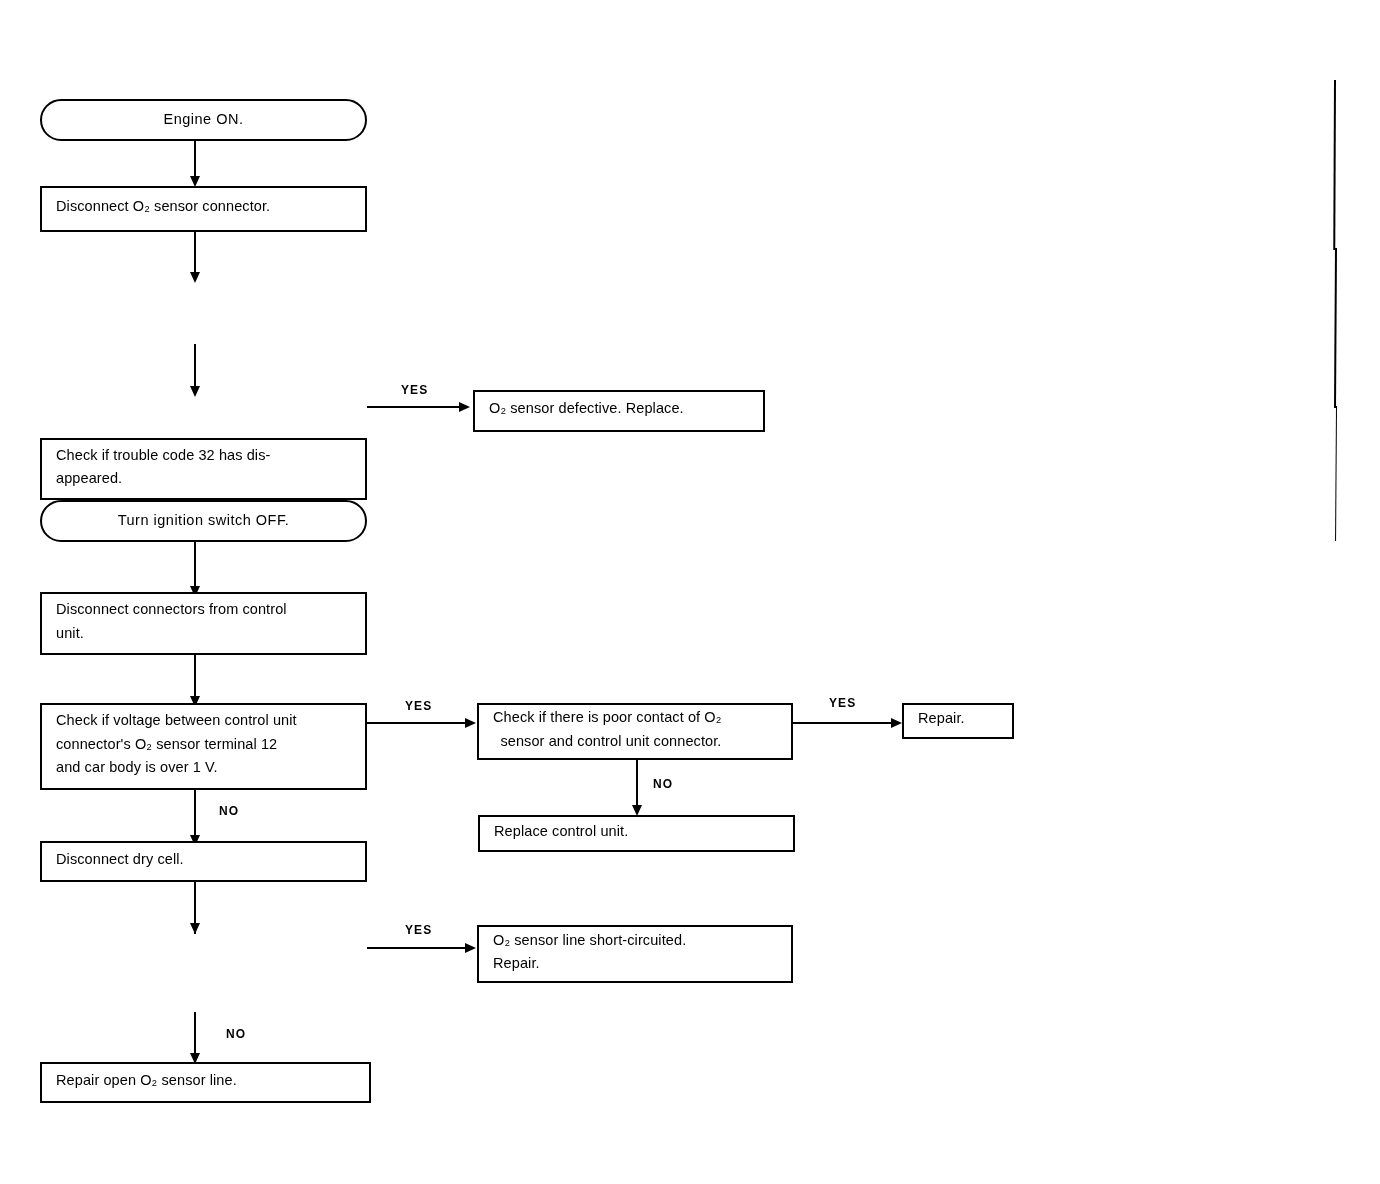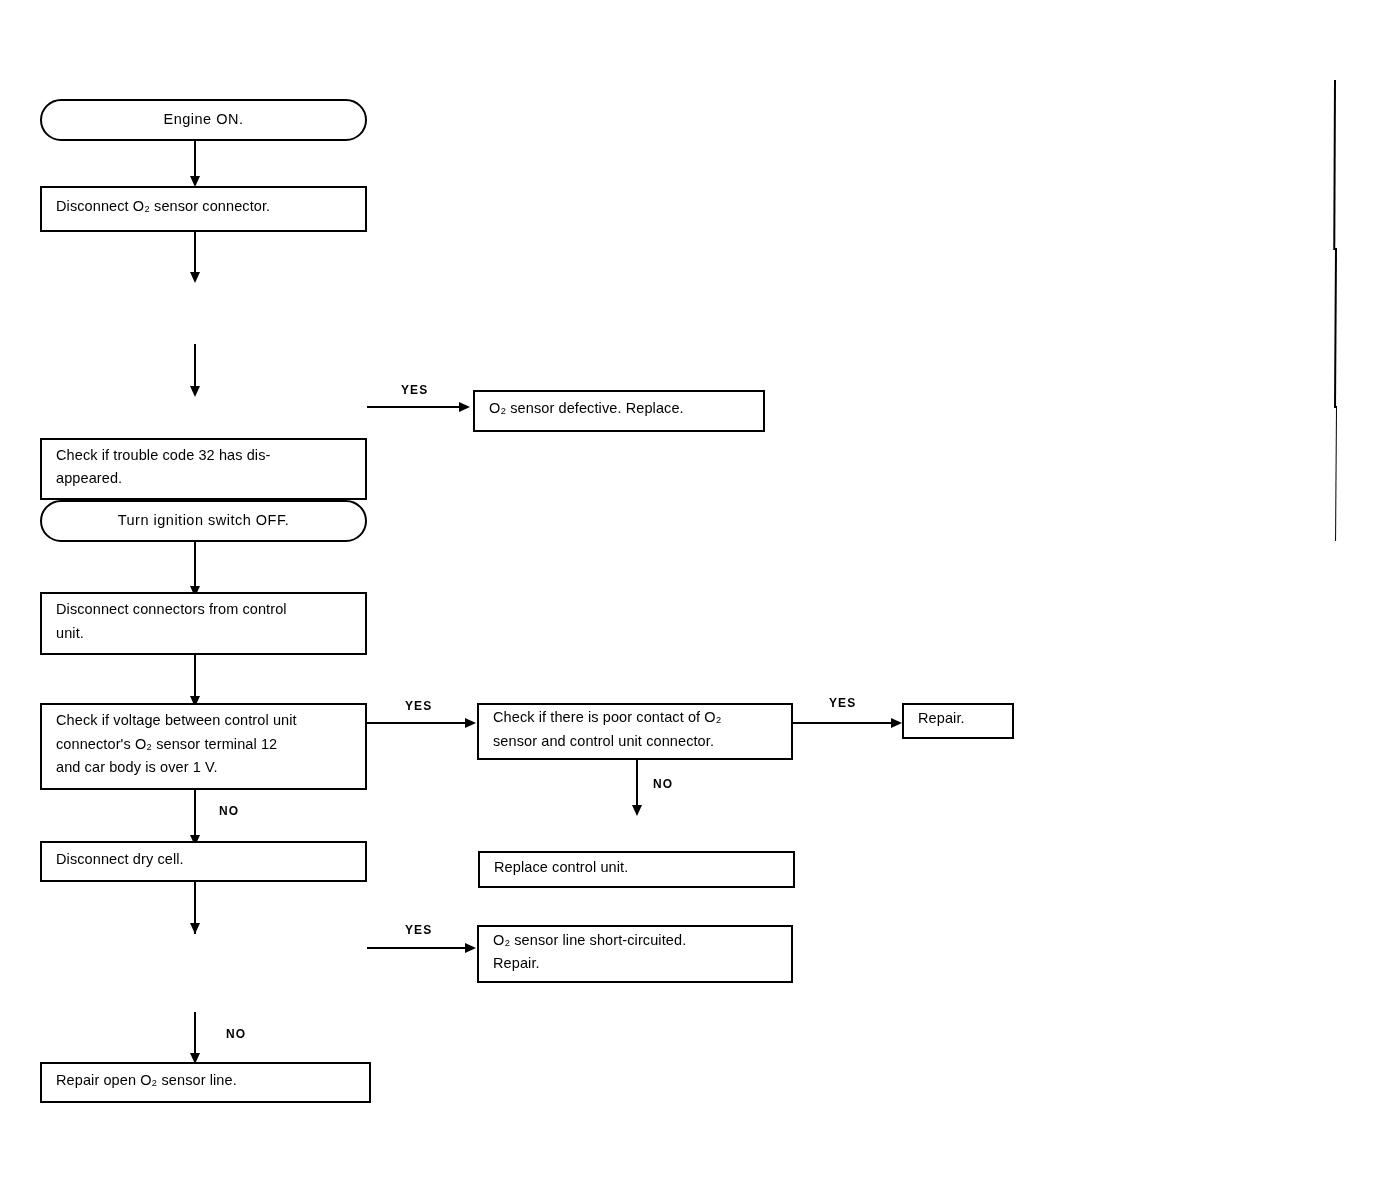--- a/index.html
+++ b/index.html
@@ -175,30 +175,30 @@
     <span class="txt">Disconnect connectors from control
 unit.</span>
   </div>
 
   <div class="node" style="left:40px;  top:703px; width:327px; height:87px;">
     <span class="txt">Check if voltage between control unit
 connector's O₂ sensor terminal 12
 and car body is over 1 V.</span>
   </div>
 
-  <div class="node" style="left:477px; top:703px; width:316px; height:57px;">
+  <div class="node" style="left:477px; top:703px; width:316px; height:57px;text-align:right;">
     <span class="txt">Check if there is poor contact of O₂
 sensor and control unit connector.</span>
   </div>
 
   <div class="node" style="left:902px; top:703px; width:112px; height:36px;">
     <span class="txt">Repair.</span>
   </div>
 
-  <div class="node" style="left:478px; top:815px; width:317px; height:37px;margin-top:36px;">
+  <div class="node" style="left:478px; top:815px; width:317px; height:37px;">
     <span class="txt">Replace control unit.</span>
   </div>
 
   <div class="node" style="left:40px;  top:841px; width:327px; height:41px;">
     <span class="txt">Disconnect dry cell.</span>
   </div>
 
 
   <div class="node" style="left:477px; top:925px; width:316px; height:58px;">
     <span class="txt">O₂ sensor line short-circuited.

